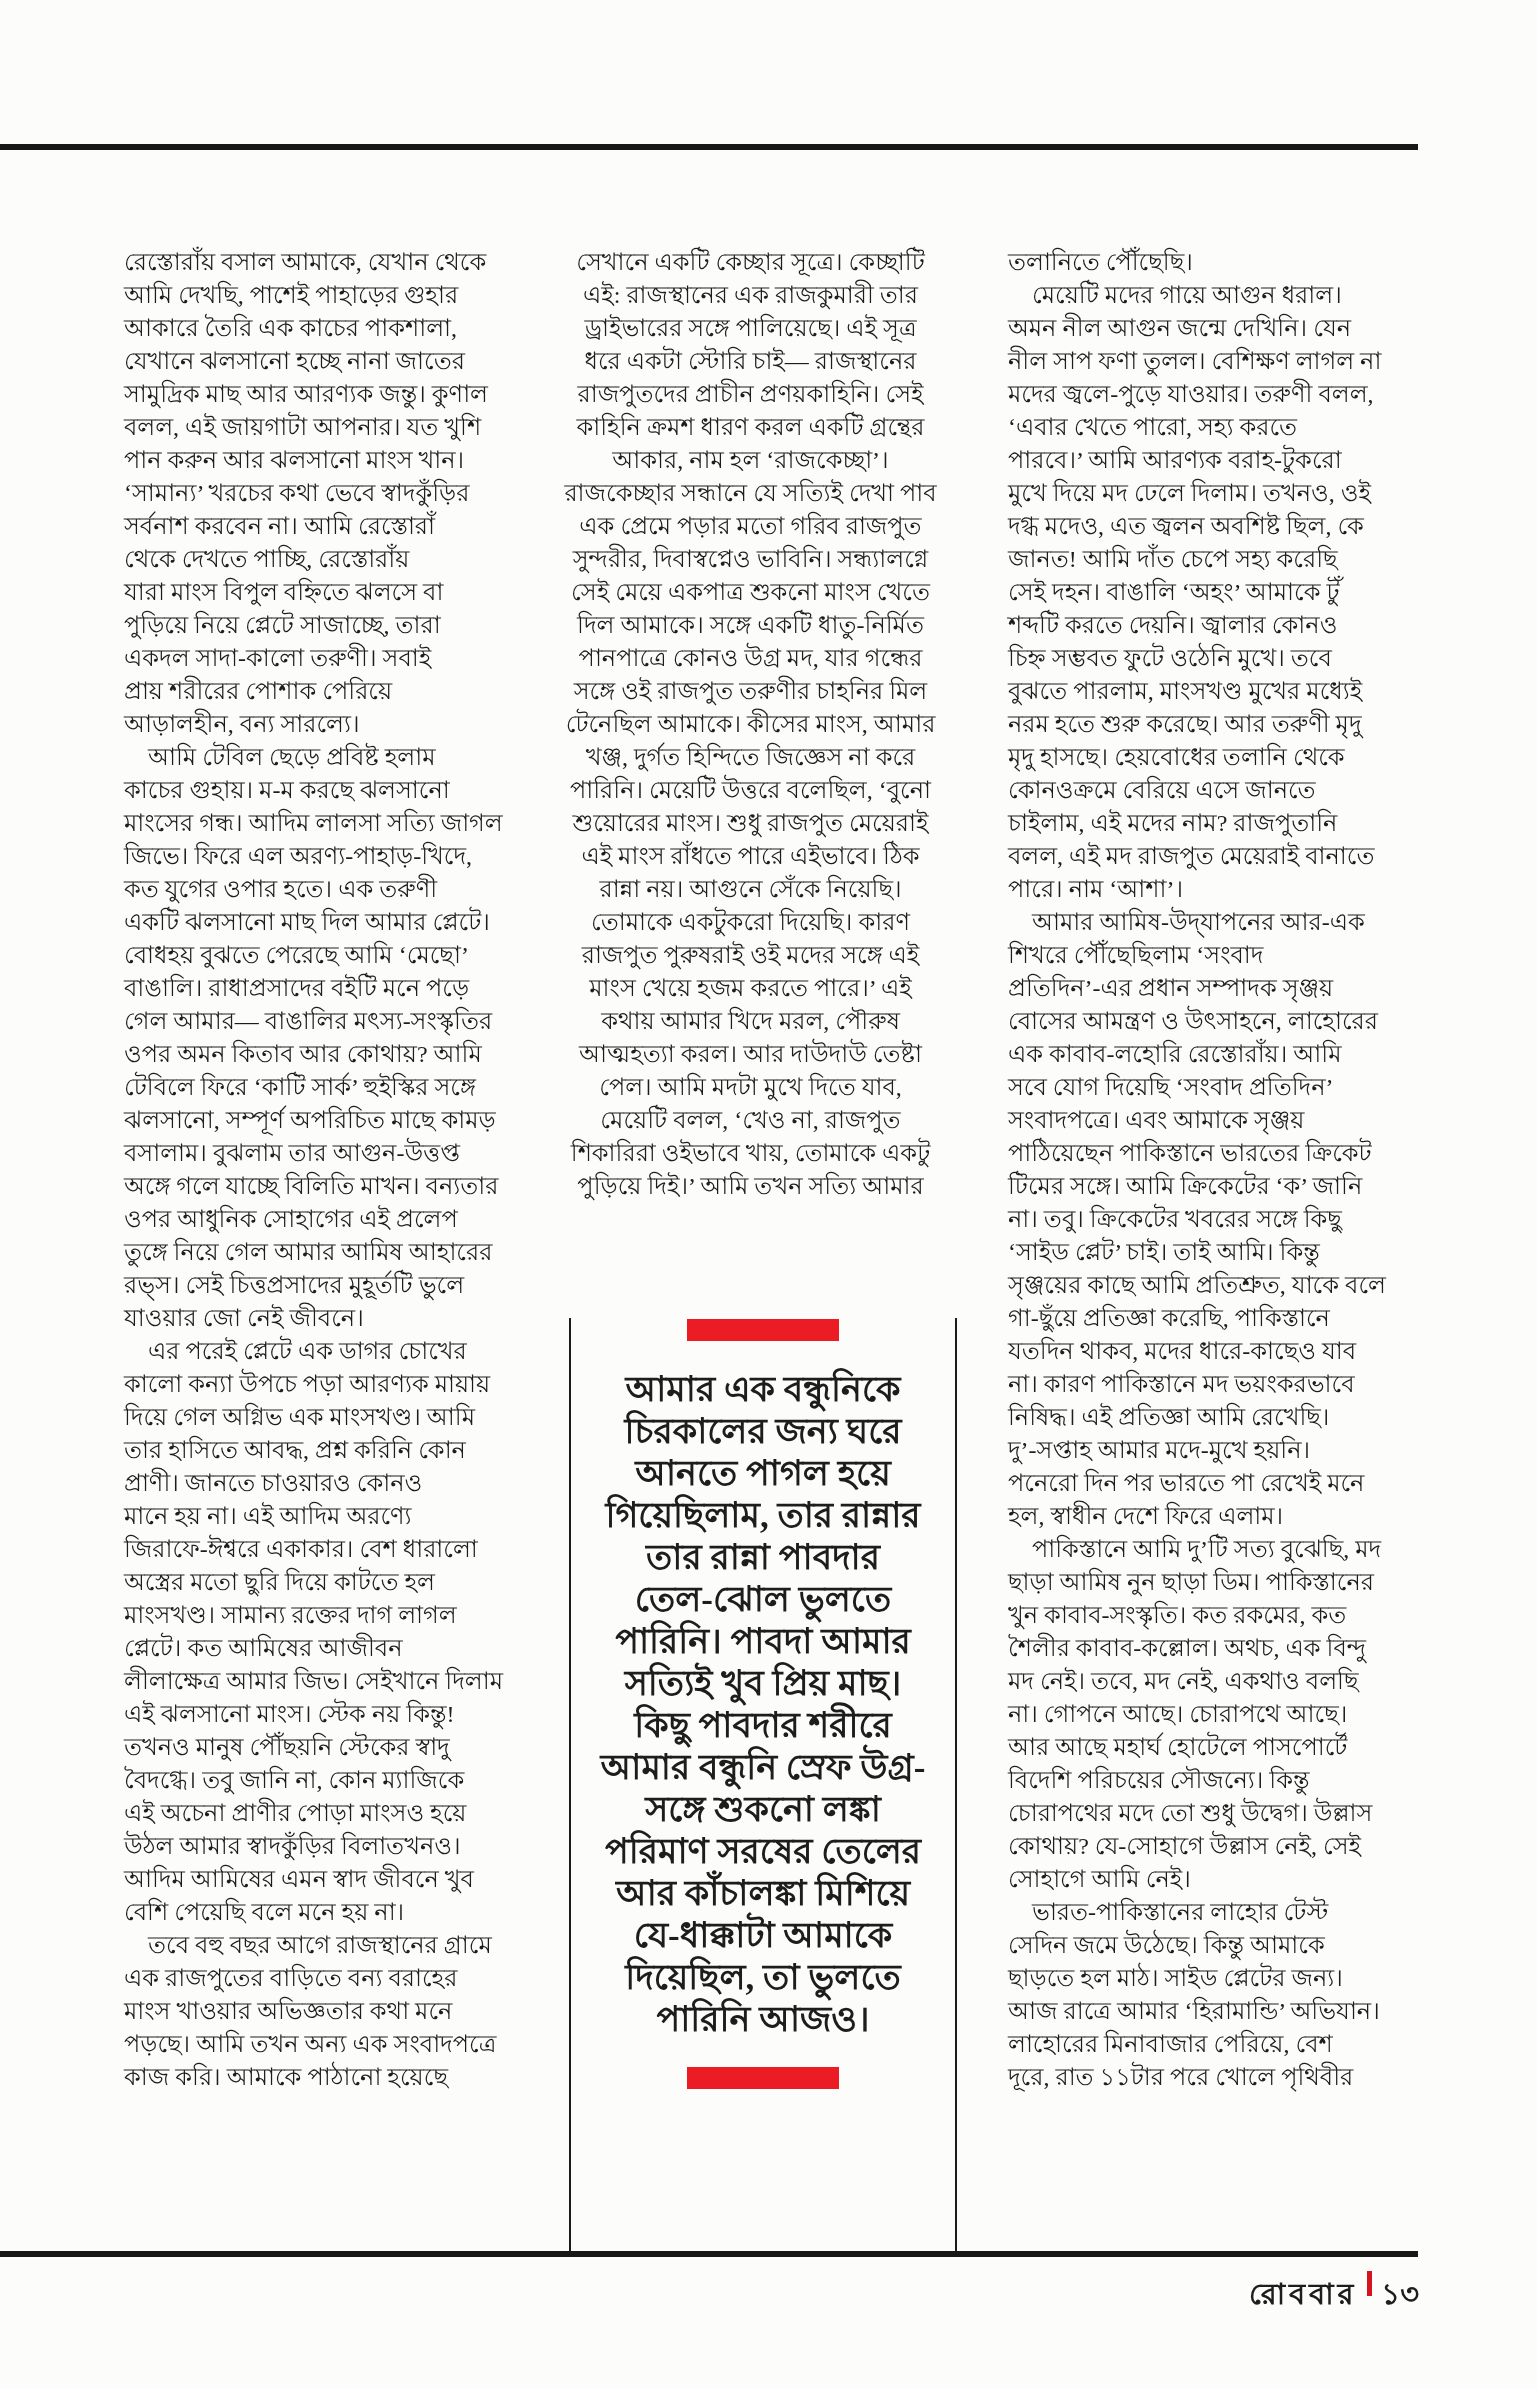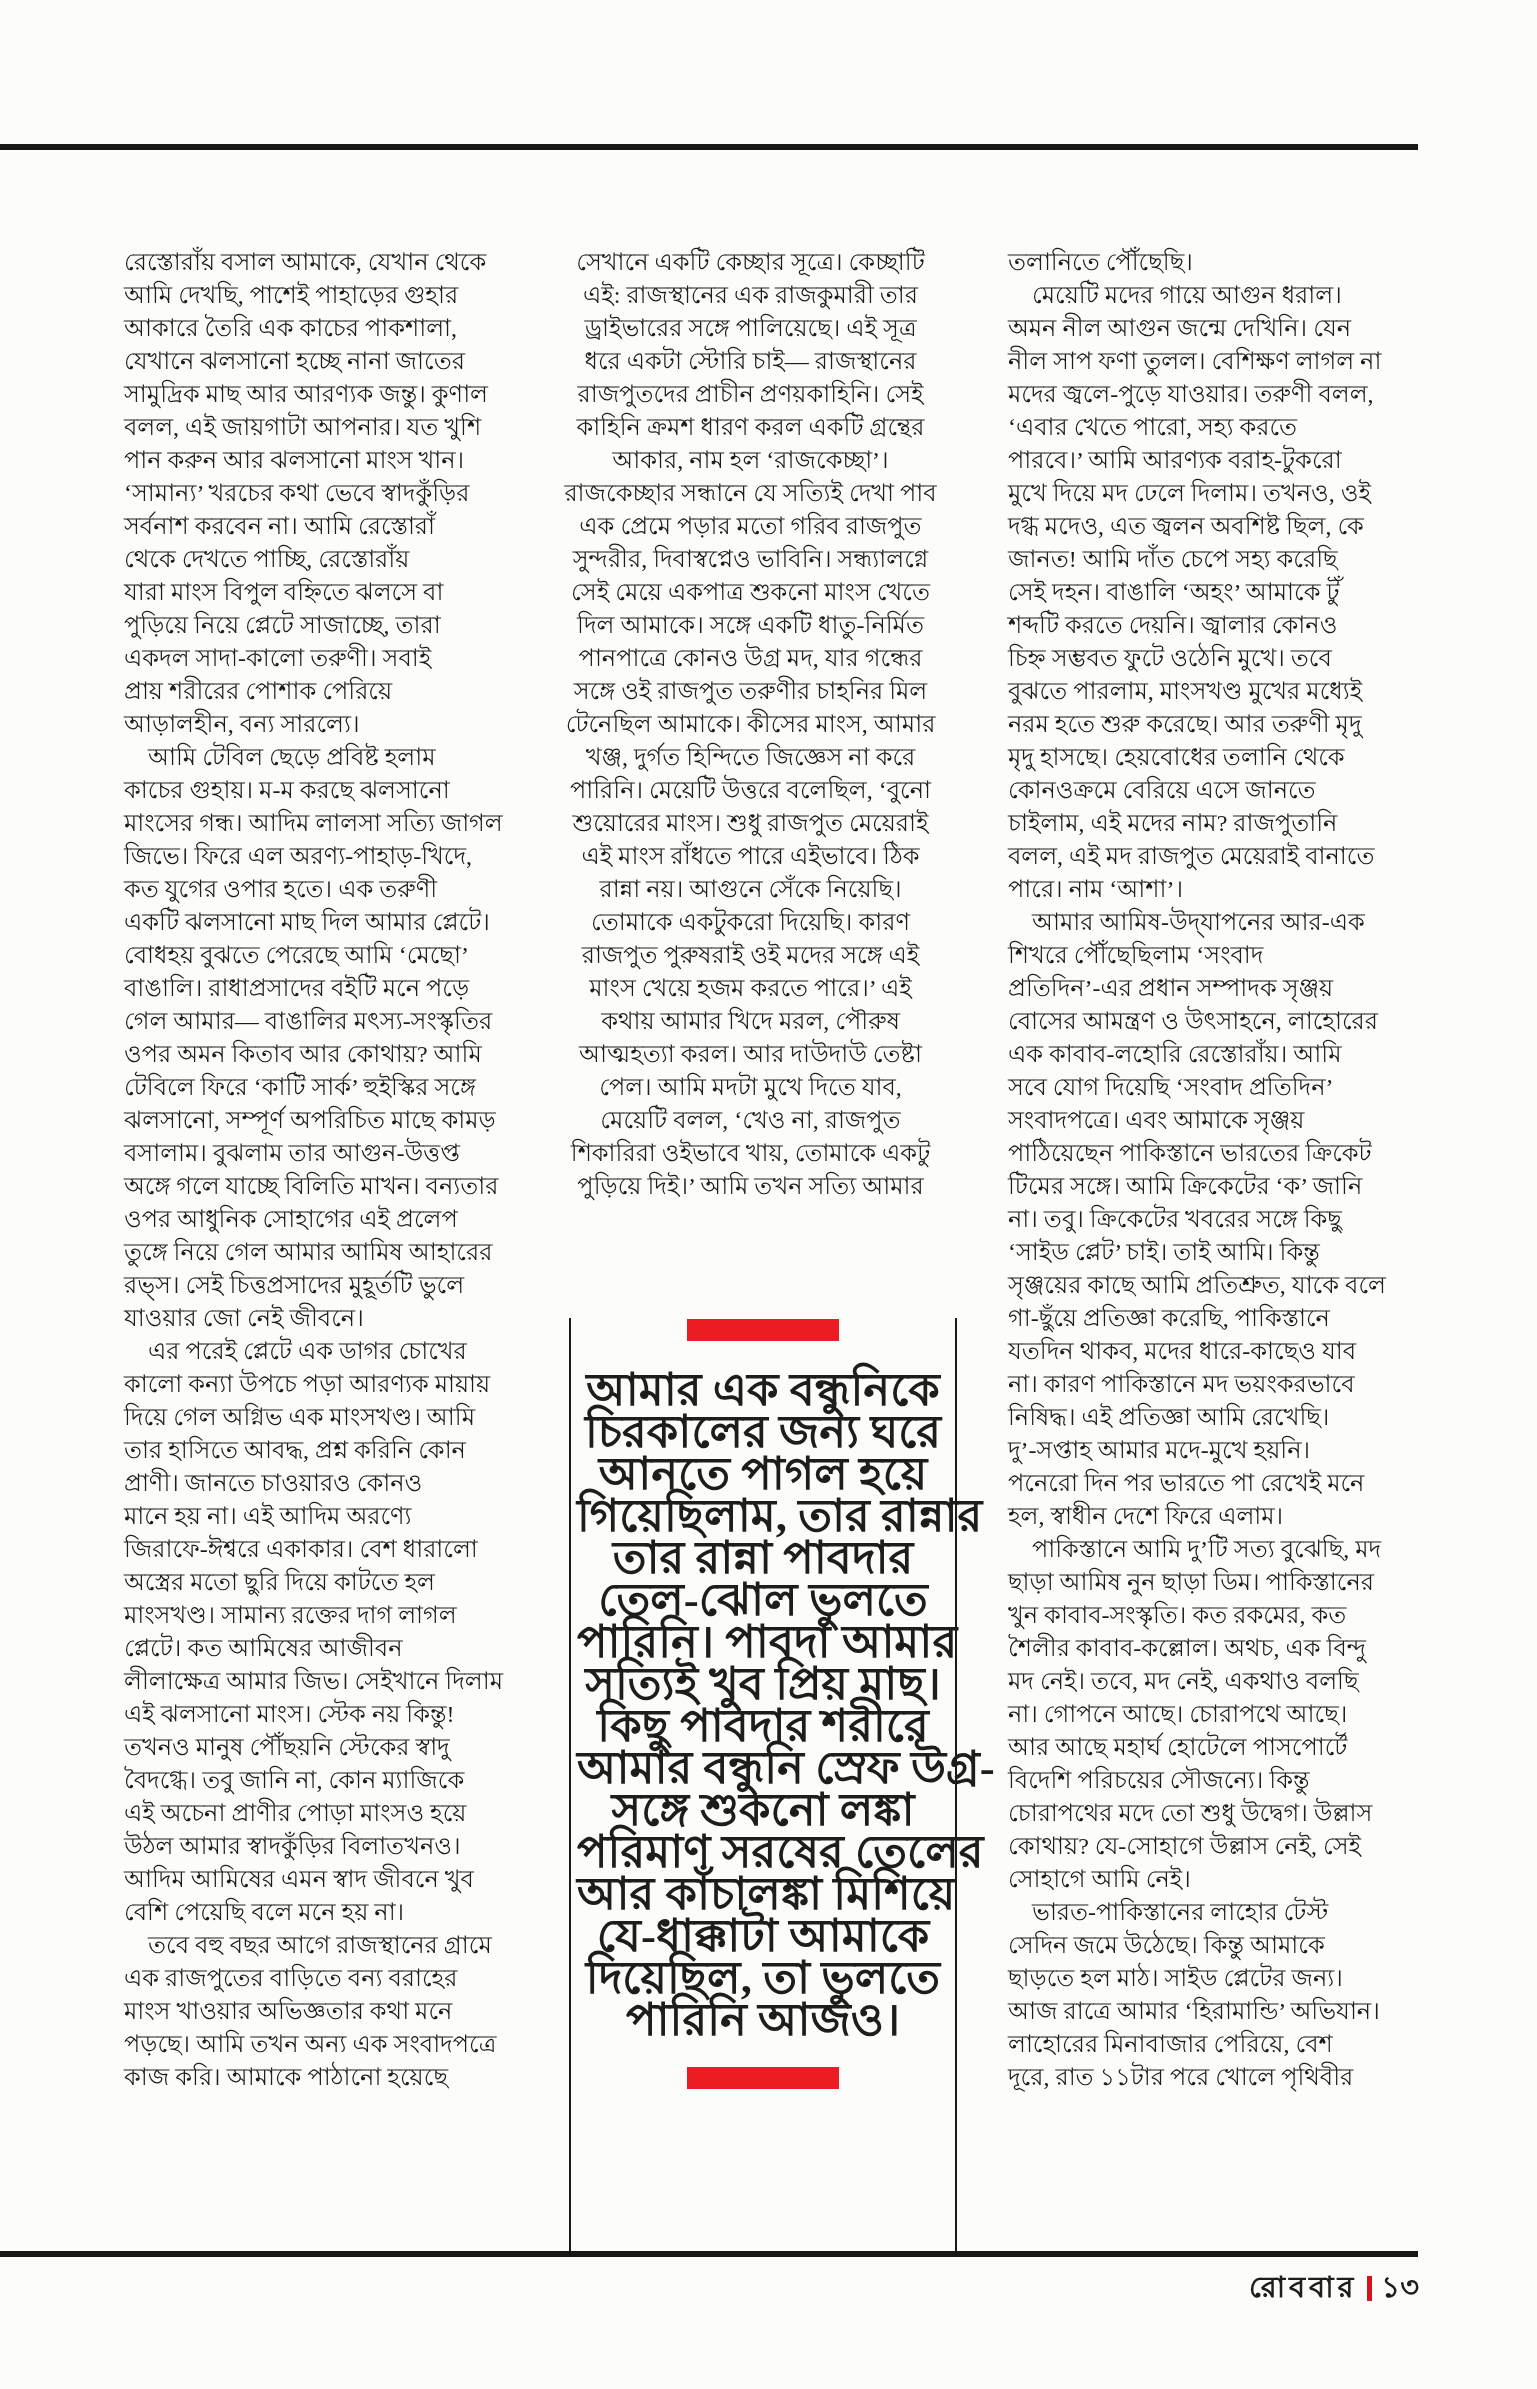--- a/index.html
+++ b/index.html
@@ -36,27 +36,27 @@
     position: absolute; left: 577px; top: 1319px; width: 372px;
     text-align: center;
   }
   .red-bar {
     width: 152px; height: 22px; margin: 0 auto;
     background: #EC1C24;
   }
   .red-bar.top-bar { margin-bottom: 28px; }
   .red-bar.bottom-bar { margin-top: 26px; }
   #quote-lines {
-    font-size: 45px; font-weight: 700; line-height: 42px;
+    font-size: 35px; font-weight: 700; line-height: 42px;
     white-space: nowrap;
   }
   #quote-lines .line { height: 42px; }
   #footer {
     position: absolute; top: 2271px; right: 119px; height: 34px;
-    display: flex; align-items: center; gap: 9.3px;
+    display: flex; gap: 9.3px;
     font-size: 29px; font-weight: 600;
   }
   #footer .mag { letter-spacing: 3.9px; }
   #footer .sep {
     display: inline-block; width: 5.4px; height: 25px;
     background: #D61420;
   }
 </style>
 </head>
 <body>

